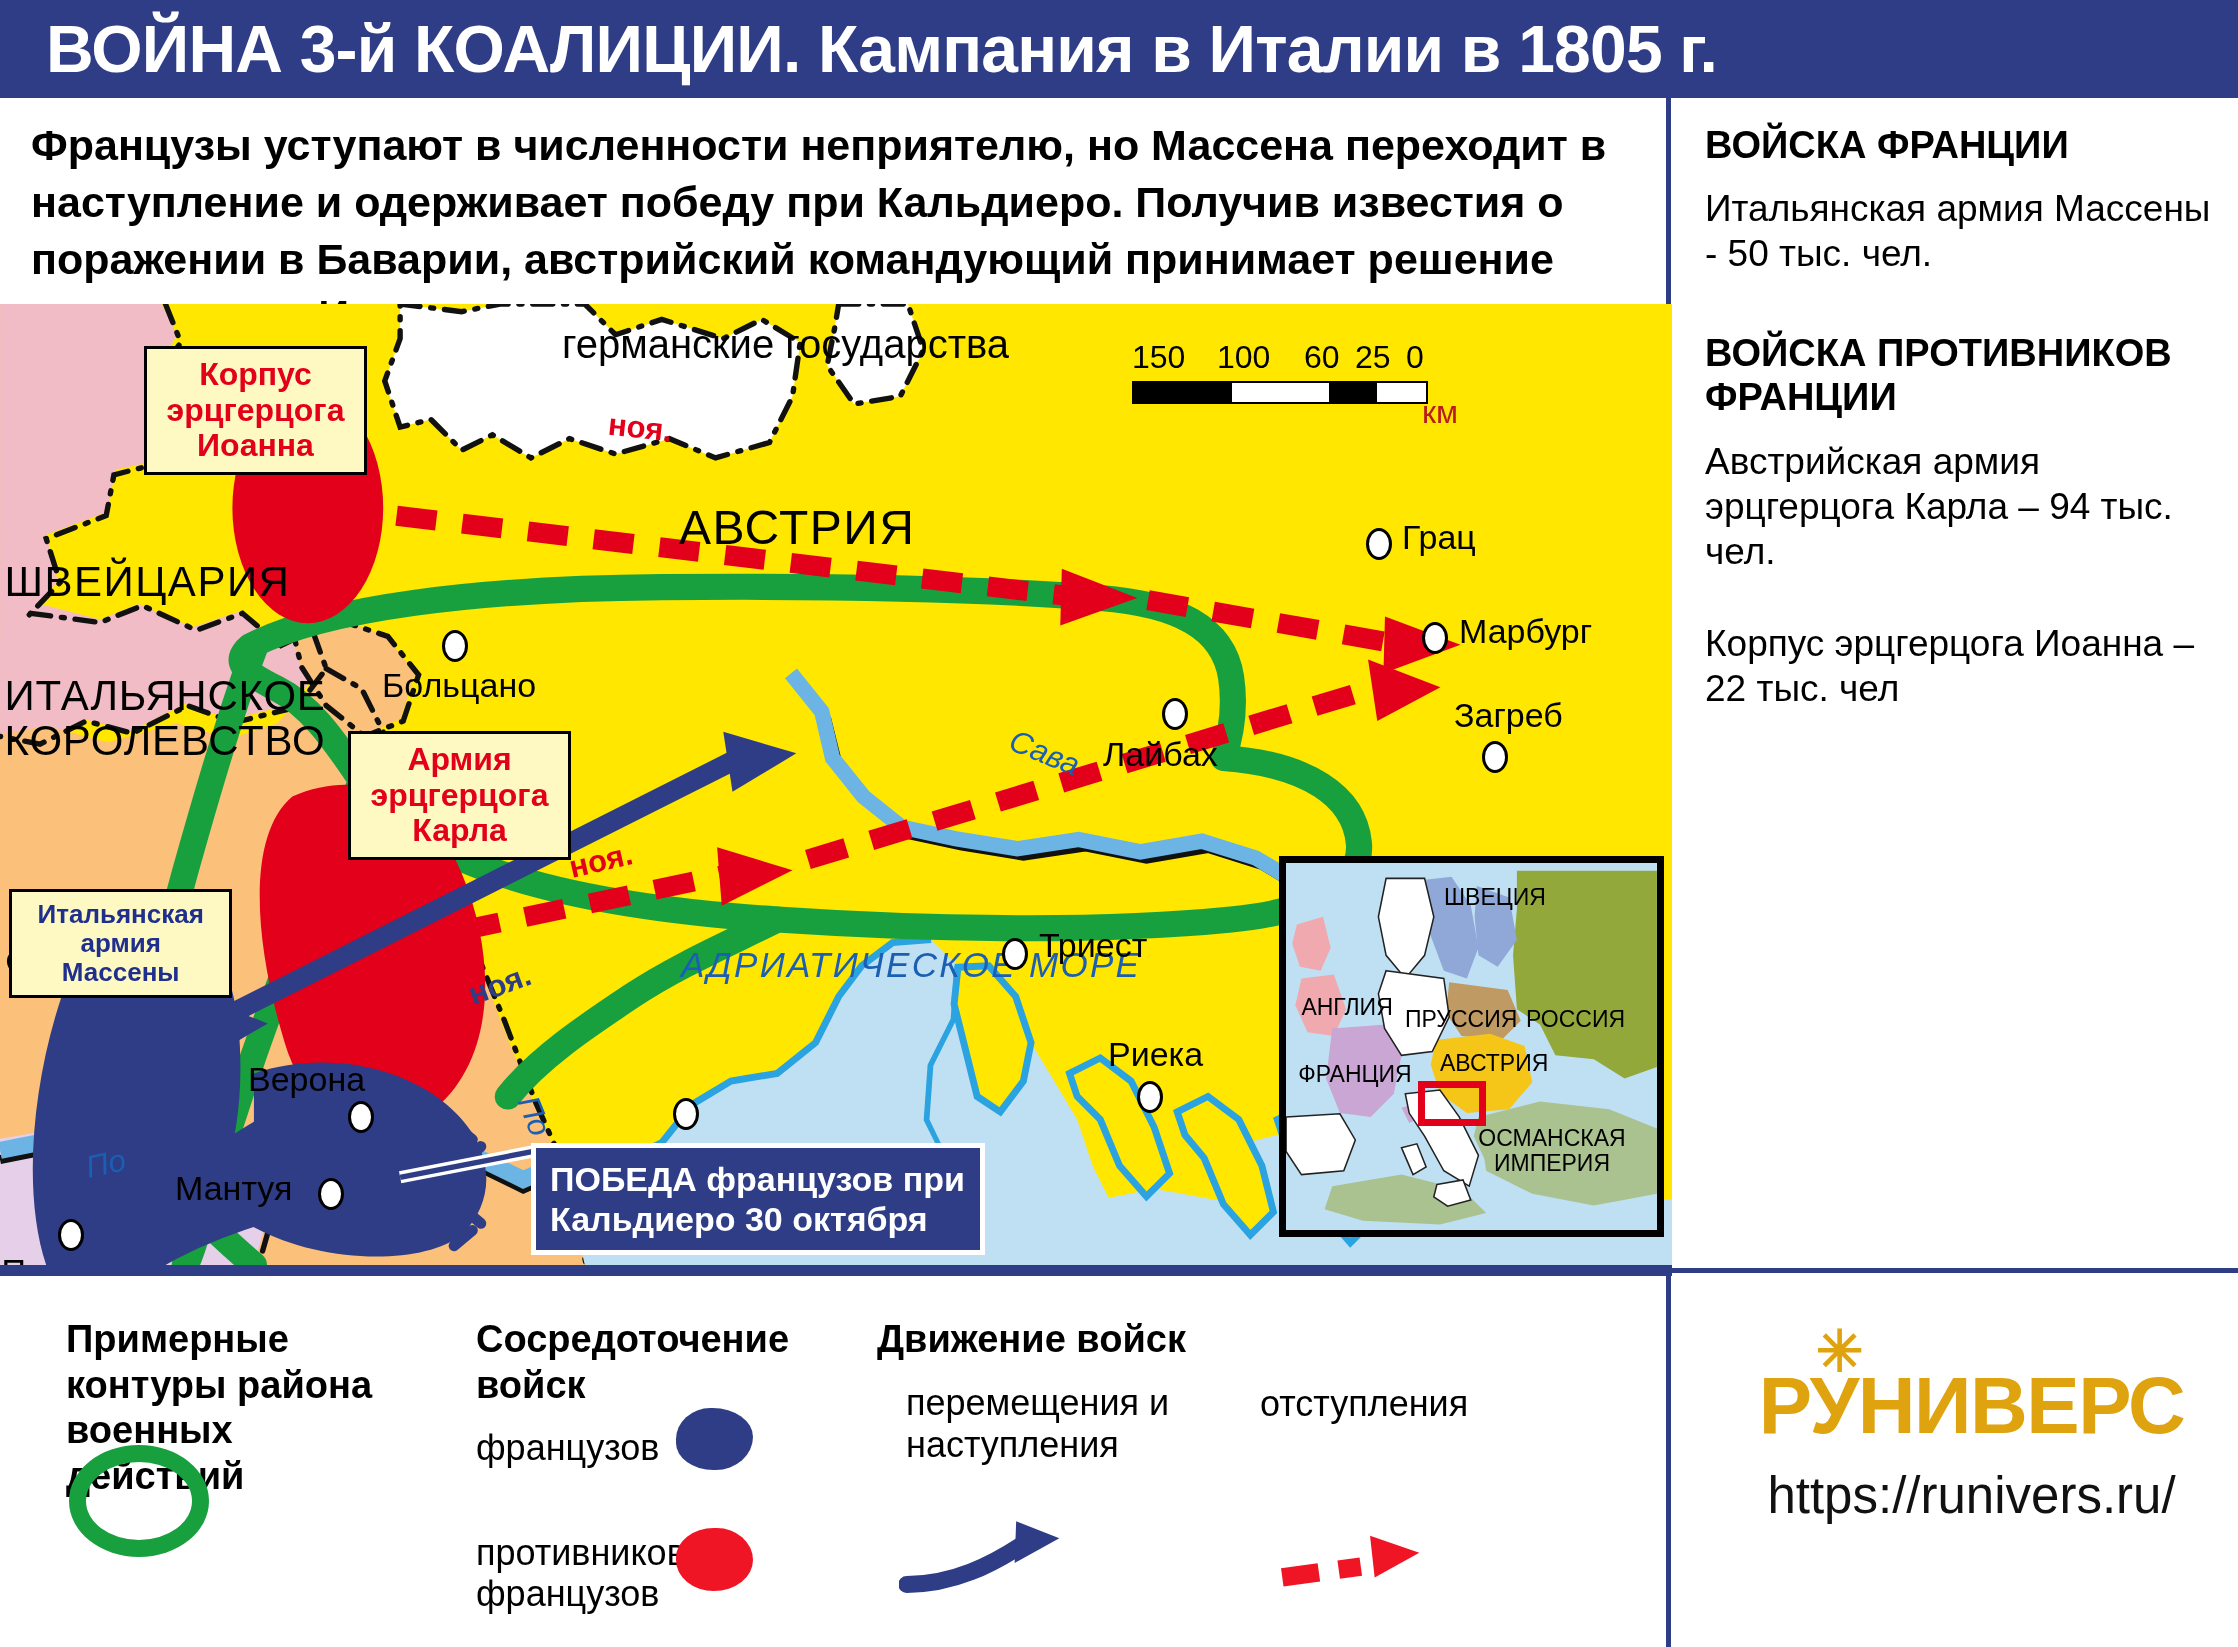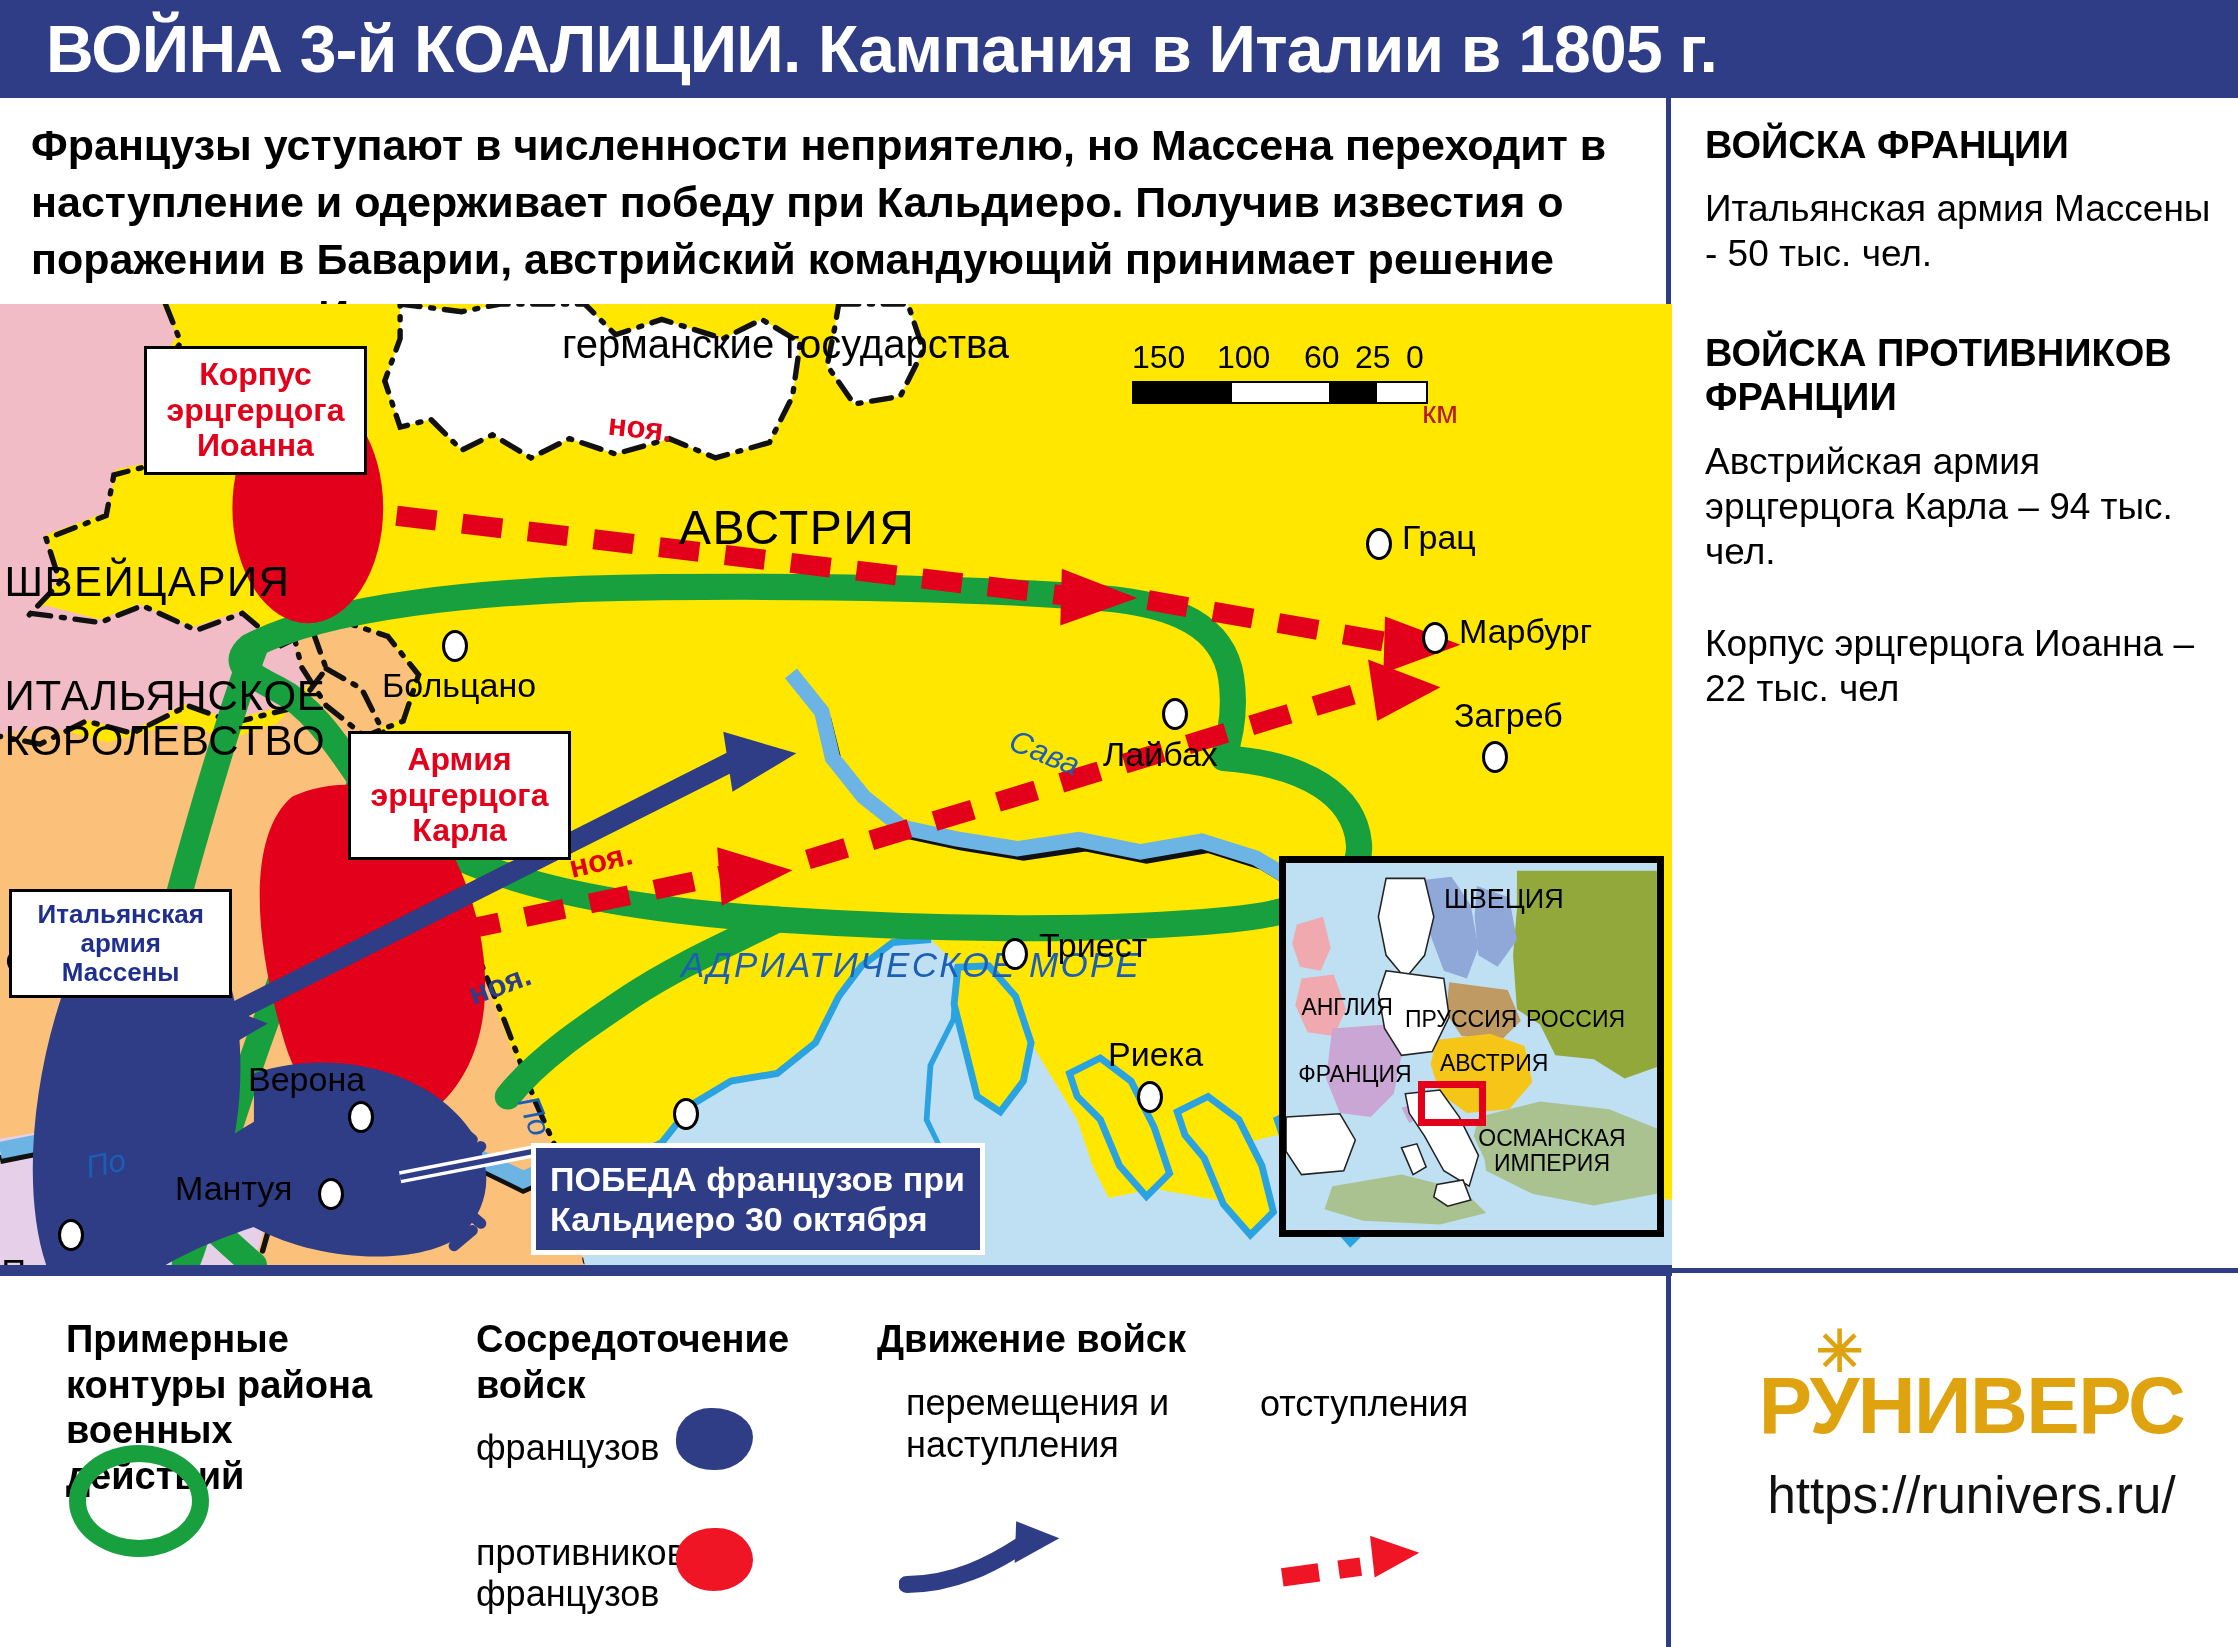--- a/index.html
+++ b/index.html
@@ -23,21 +23,21 @@
   #sidebar{position:absolute;left:1705px;top:123px;width:508px;}
   .sb-head{font-size:38px;font-weight:bold;line-height:1.18;margin:0 0 18.5px 0;color:#000;}
   .sb-body{font-size:37px;line-height:1.22;margin:0 0 54px 0;color:#000;}
   .sb-body.tight{margin-bottom:47px;}
 
   
   #map-wrap{position:absolute;left:0;top:304px;width:1672px;height:961px;overflow:hidden;background:#ffe700;}
   #map-svg{display:block;}
 
   
-  .callout{position:absolute;background:#ffffff;border:3.8px solid #000;text-align:center;font-weight:bold;line-height:1.12;padding:7.7px 12.3px;box-sizing:border-box;}
+  .callout{position:absolute;background:#fef9c3;border:3.8px solid #000;text-align:center;font-weight:bold;line-height:1.12;padding:7.7px 12.3px;box-sizing:border-box;}
   .callout.red{color:#e2001a;}
   .callout.blue{color:#1f2f8e;}
   #callout-john{left:144px;top:42px;width:223px;font-size:32px;}
   #callout-charles{left:348px;top:427px;width:223px;font-size:32px;}
   #callout-massena{left:9.2px;top:585px;width:223px;font-size:26px;}
   #callout-victory{position:absolute;left:531px;top:839px;width:454px;background:#2e3d85;border:5.4px solid #fff;color:#fff;font-size:34px;font-weight:bold;text-align:left;padding:10.8px 14px;box-sizing:border-box;line-height:1.18;}
 
   
   .mlabel{position:absolute;white-space:nowrap;color:#000;}
   .city{position:absolute;white-space:nowrap;font-size:34px;color:#000;}
@@ -321,21 +321,21 @@
       <path d="M130,140 L205,150 L212,200 L190,245 L150,250 L128,215 L120,170 Z" fill="#ffffff" stroke="#222" stroke-width="2"></path>
       <path d="M155,300 L200,295 L225,330 L250,380 L238,420 L205,400 L180,355 L160,325 Z" fill="#ffffff" stroke="#222" stroke-width="2"></path>
       <path d="M150,370 L170,365 L182,395 L165,405 Z" fill="#ffffff" stroke="#222" stroke-width="2"></path>
       <path d="M196,418 L230,412 L240,438 L210,446 L192,434 Z" fill="#ffffff" stroke="#222" stroke-width="2"></path>
 
       <path d="M0,330 L70,326 L90,360 L75,400 L20,405 L0,375 Z" fill="#ffffff" stroke="#222" stroke-width="2"></path>
 
       <path d="M250,330 L290,324 L310,360 L290,395 L258,385 L244,355 Z" fill="#a9c28f"></path>
     </svg>
     <div id="inset-hl"></div>
-    <div class="ilabel" style="left:158px;top:21px;font-size:27px;">ШВЕЦИЯ</div>
+    <div class="ilabel" style="left:158px;top:21px;font-size:23px;">ШВЕЦИЯ</div>
     <div class="ilabel" style="left:15.4px;top:131px;font-size:23px;">АНГЛИЯ</div>
     <div class="ilabel" style="left:119px;top:143px;font-size:23px;">ПРУССИЯ</div>
     <div class="ilabel" style="left:240px;top:143px;font-size:23px;">РОССИЯ</div>
     <div class="ilabel" style="left:12.3px;top:198px;font-size:23px;">ФРАНЦИЯ</div>
     <div class="ilabel" style="left:154px;top:187px;font-size:23px;">АВСТРИЯ</div>
     <div class="ilabel" style="left:189px;top:263px;font-size:23px;width:154px;white-space:normal;line-height:1.08;">ОСМАНСКАЯ ИМПЕРИЯ</div>
   </div>
 </div>
 
 <div id="legend">

